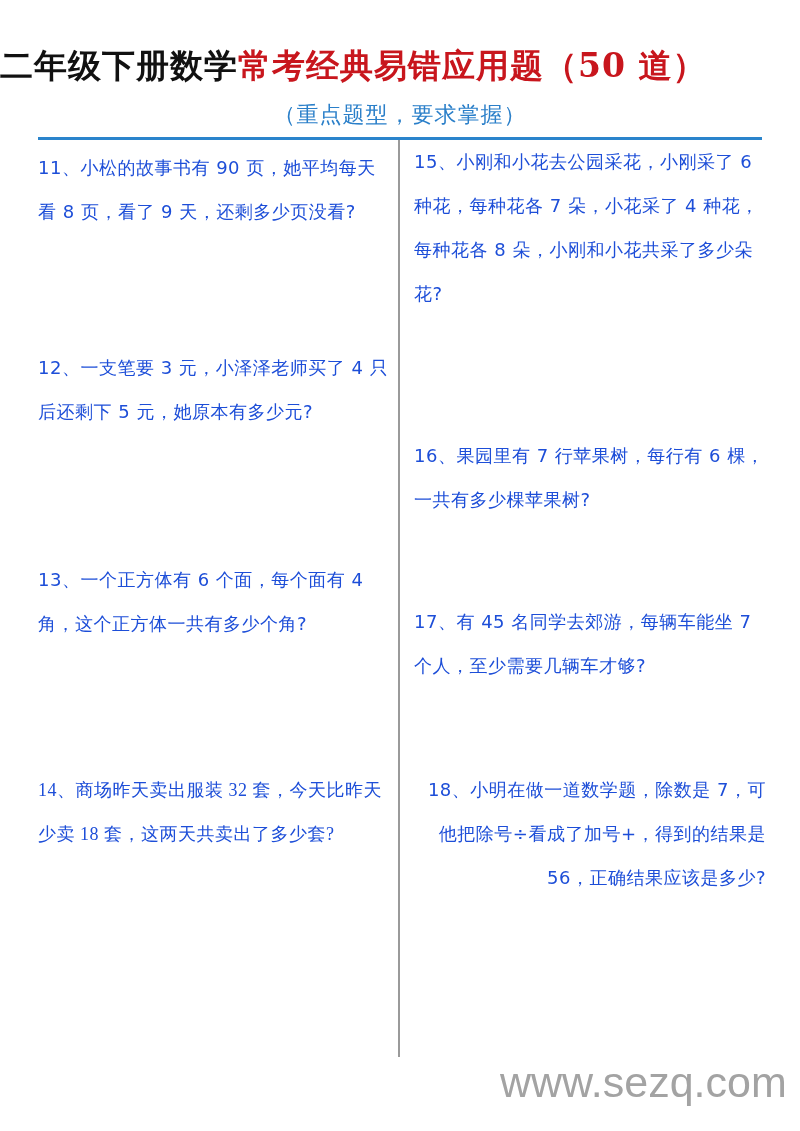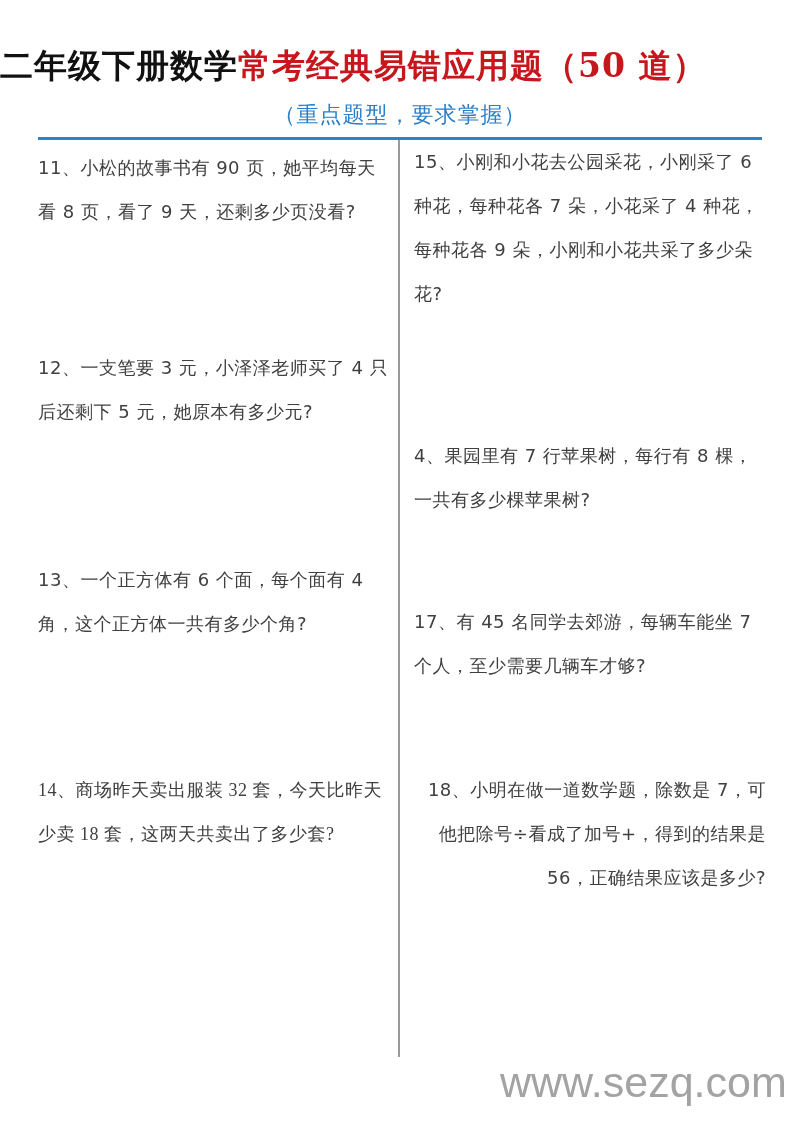--- a/index.html
+++ b/index.html
@@ -7,39 +7,39 @@
       font-family: "DejaVu Sans", "Liberation Sans", sans-serif; color: #1a1a1a; }
     .title { position: absolute; top: 44px; left: 0; width: 800px; text-align: left;
       font-family: "DejaVu Serif", "Liberation Serif", serif; font-weight: bold;
       font-size: 33px; letter-spacing: 1px; white-space: nowrap; }
     .title .black { color: #111111; }
     .title .red { color: #c8161d; }
     .subtitle { position: absolute; top: 100px; left: 0; width: 800px; text-align: center;
       color: #2a7fc9; font-size: 22px; font-family: "DejaVu Serif", "Liberation Serif", serif; letter-spacing: 1px; }
     .rule { position: absolute; top: 137px; left: 38px; width: 724px; height: 3px; background: #2a84cc; }
     .divider { position: absolute; top: 140px; left: 398px; width: 2px; height: 917px; background: #9a9a9a; }
-    .q { position: absolute; font-size: 18px; line-height: 44px; color: #404040; letter-spacing: 0.5px; }
+    .q { position: absolute; font-size: 18px; line-height: 44px; color: #1d4ed8; letter-spacing: 0.5px; }
     .left { left: 38px; width: 352px; }
     .right { left: 414px; width: 352px; }
     .watermark { position: absolute; top: 1058px; left: 500px; font-family: "Liberation Sans", sans-serif;
       font-size: 43px; color: #a3a3a3; }
   </style>
 </head>
 <body>
 
 <div class="title">
   <span class="black">二年级下册数学</span><span class="red">常考经典易错应用题（50 道）</span>
 </div>
 <div class="subtitle">（重点题型，要求掌握）</div>
 <div class="rule"></div>
 <div class="divider"></div>
 
 <div class="q left" style="top:146px;">11、小松的故事书有 90 页，她平均每天看 8 页，看了 9 天，还剩多少页没看?</div>
 <div class="q left" style="top:346px;">12、一支笔要 3 元，小泽泽老师买了 4 只后还剩下 5 元，她原本有多少元?</div>
 <div class="q left" style="top:558px;">13、一个正方体有 6 个面，每个面有 4 角，这个正方体一共有多少个角?</div>
 <div class="q left" style="top:768px;font-family:Liberation Serif, serif;">14、商场昨天卖出服装 32 套，今天比昨天少卖 18 套，这两天共卖出了多少套?</div>
 
-<div class="q right" style="top:140px;">15、小刚和小花去公园采花，小刚采了 6 种花，每种花各 7 朵，小花采了 4 种花，每种花各 9 朵，小刚和小花共采了多少朵花?</div>
-<div class="q right" style="top:434px;">4、果园里有 7 行苹果树，每行有 8 棵，一共有多少棵苹果树?</div>
+<div class="q right" style="top:140px;">15、小刚和小花去公园采花，小刚采了 6 种花，每种花各 7 朵，小花采了 4 种花，每种花各 8 朵，小刚和小花共采了多少朵花?</div>
+<div class="q right" style="top:434px;">16、果园里有 7 行苹果树，每行有 6 棵，一共有多少棵苹果树?</div>
 <div class="q right" style="top:600px;">17、有 45 名同学去郊游，每辆车能坐 7 个人，至少需要几辆车才够?</div>
 <div class="q right" style="top:768px;text-align:right;">18、小明在做一道数学题，除数是 7，可他把除号÷看成了加号+，得到的结果是 56，正确结果应该是多少?</div>
 
 <div class="watermark">www.sezq.com</div>
 
 </body></html>

